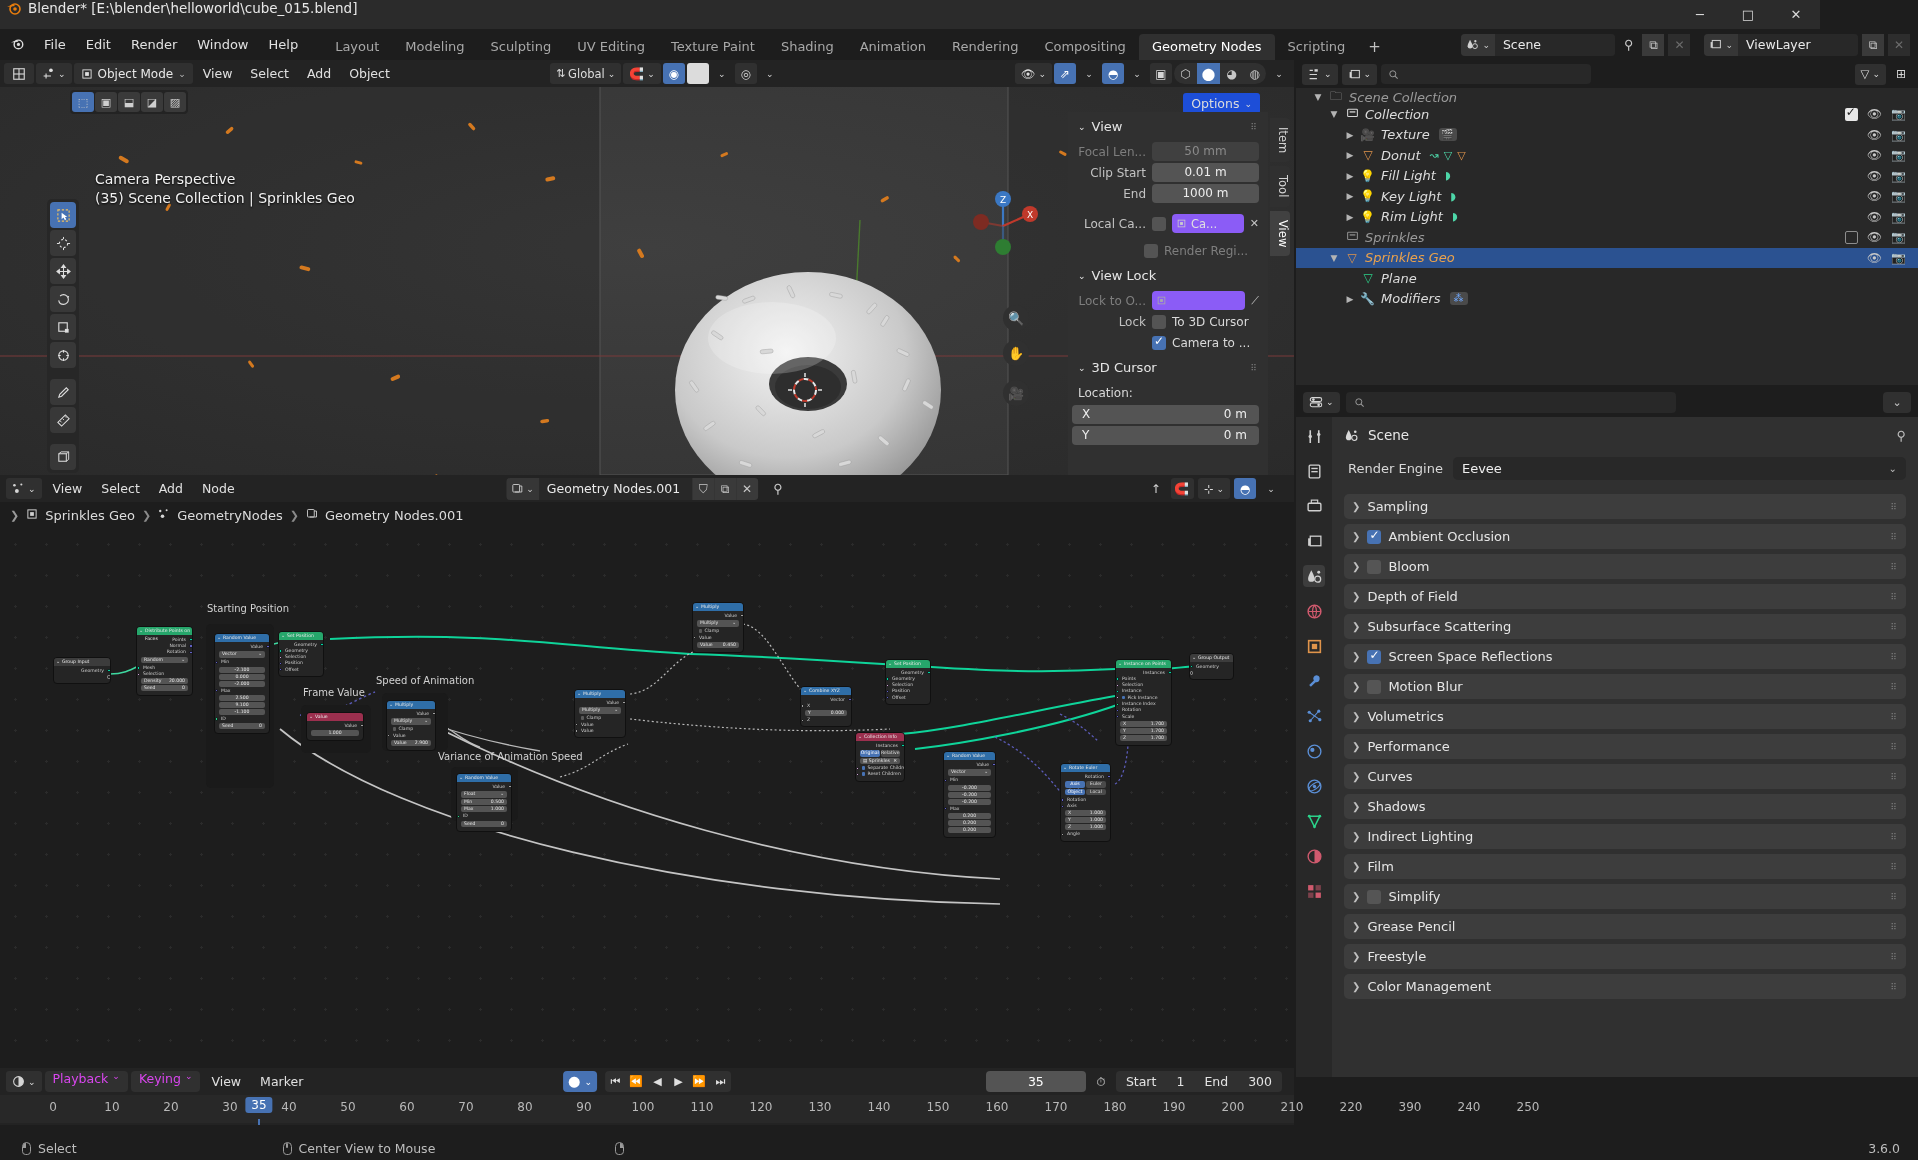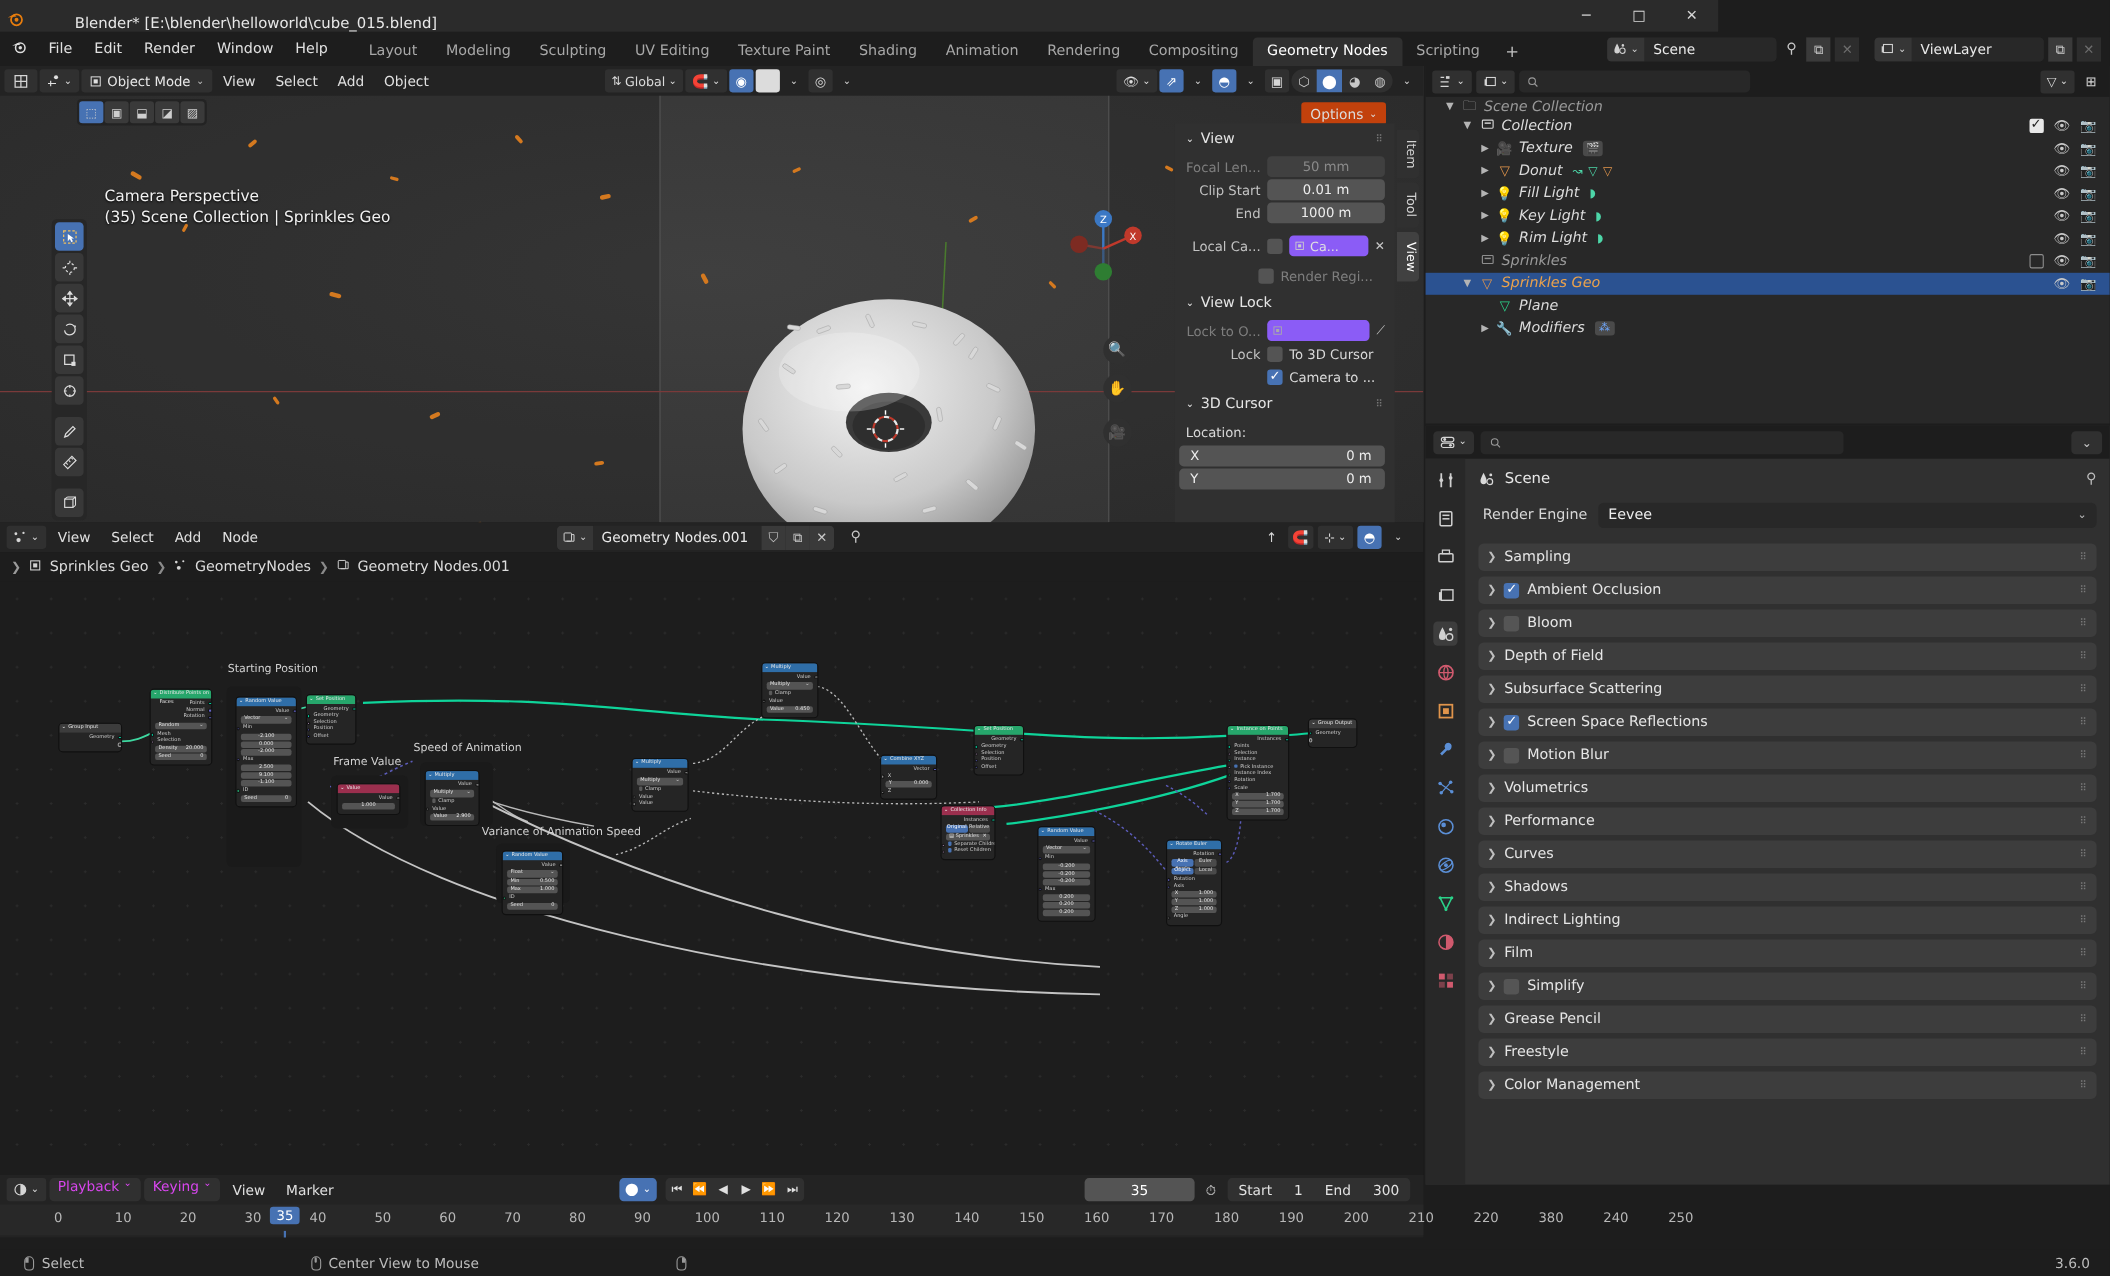--- a/index.html
+++ b/index.html
@@ -6,22 +6,22 @@
   body {
     width:1918px; height:1160px; overflow:hidden;
     background:#1d1d1d;
     font-family:"DejaVu Sans", sans-serif;
     font-size:12.5px; color:#e3e3e3;
     -webkit-font-smoothing:antialiased;
   }
   .app { position:relative; width:1918px; height:1160px; }
 
   
-  .titlebar{ position:absolute; left:0; top:0; width:1562px; height:29px;
-    background:#2b2b2b; display:flex; align-items:flex-end;gap:40px; }
+  .titlebar{ position:absolute; left:0; top:0; width:1820px; height:29px;
+    background:#2b2b2b; display:flex; align-items:flex-start; }
   .tb-icon{ width:28px; text-align:center; color:#e87d0d; font-size:15px; }
   .tb-title{ font-size:13.5px; color:#e8e8e8; }
   .tb-btns{ margin-left:auto; display:flex; }
   .tb-btn{ width:48px; height:29px; display:flex; align-items:center; justify-content:center;
     color:#d8d8d8; font-size:13px; }
 
   
   .topbar{ position:absolute; left:0; top:29px; width:1918px; height:31px;
     background:#1d1d1d; display:flex; align-items:center; }
   .blend-logo{ width:34px; text-align:center; color:#dcdcdc; font-size:14px; }
@@ -66,21 +66,21 @@
   
   .selmode{ position:absolute; left:70px; top:30px; display:flex; background:#232323;
     border-radius:4px; padding:2px; gap:1px; z-index:5;}
   .selmode div{ width:22px; height:20px; display:flex; align-items:center; justify-content:center;
     color:#cfcfcf; font-size:11px; border-radius:3px; background:#3a3a3a;}
   .selmode div.on{ background:#4772b3;}
 
   .vp-overlay-text{ position:absolute; left:95px; top:110px; z-index:4; pointer-events:none;}
   .vp-overlay-text div{ font-size:14px; color:#f2f2f2; line-height:1.38; text-shadow:0 1px 2px #000;}
 
-  .options-btn{ position:absolute; right:34px; top:33px; z-index:5; background:#c2410c;
+  .options-btn{ position:absolute; right:34px; top:33px; z-index:5; background:#1d4ed8;
     border-radius:3px; height:21px; padding:0 8px; display:flex; align-items:center; gap:5px;
     color:#dcdcdc; font-size:12.5px;}
 
   
   .vp-tools{ position:absolute; left:47px; top:139px; width:32px; z-index:5;
     background:#272727; border-radius:5px; padding:3px 0; display:flex; flex-direction:column; gap:2px;}
   .vp-tool{ width:26px; height:26px; margin:0 auto; border-radius:4px; background:#383838;
     display:flex; align-items:center; justify-content:center; color:#d8d8d8; font-size:13px;}
   .vp-tool.on{ background:#4772b3; color:#fff;}
 
@@ -1511,21 +1511,21 @@
       <span class="tl-tick" style="left:820px">130</span>
       <span class="tl-tick" style="left:879px">140</span>
       <span class="tl-tick" style="left:938px">150</span>
       <span class="tl-tick" style="left:997px">160</span>
       <span class="tl-tick" style="left:1056px">170</span>
       <span class="tl-tick" style="left:1115px">180</span>
       <span class="tl-tick" style="left:1174px">190</span>
       <span class="tl-tick" style="left:1233px">200</span>
       <span class="tl-tick" style="left:1292px">210</span>
       <span class="tl-tick" style="left:1351px">220</span>
-      <span class="tl-tick" style="left:1410px">380</span>
+      <span class="tl-tick" style="left:1410px">390</span>
       <span class="tl-tick" style="left:1469px">240</span>
       <span class="tl-tick" style="left:1528px">250</span>
       <span class="tl-cur" style="left:259px">35</span>
       <div class="tl-curline" style="left:258px"></div>
     </div>
     <div class="tl-scroll"></div>
   </div>
 
   <div class="statusbar">
     <div class="sb-item">

